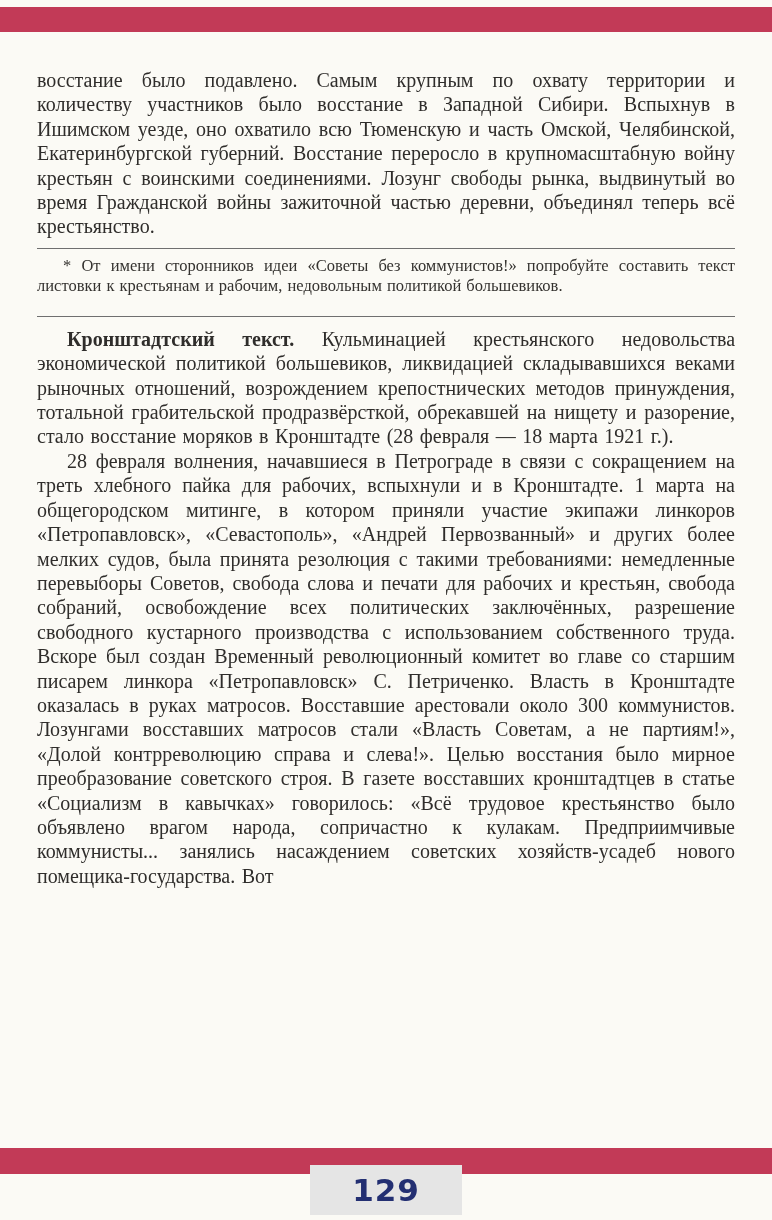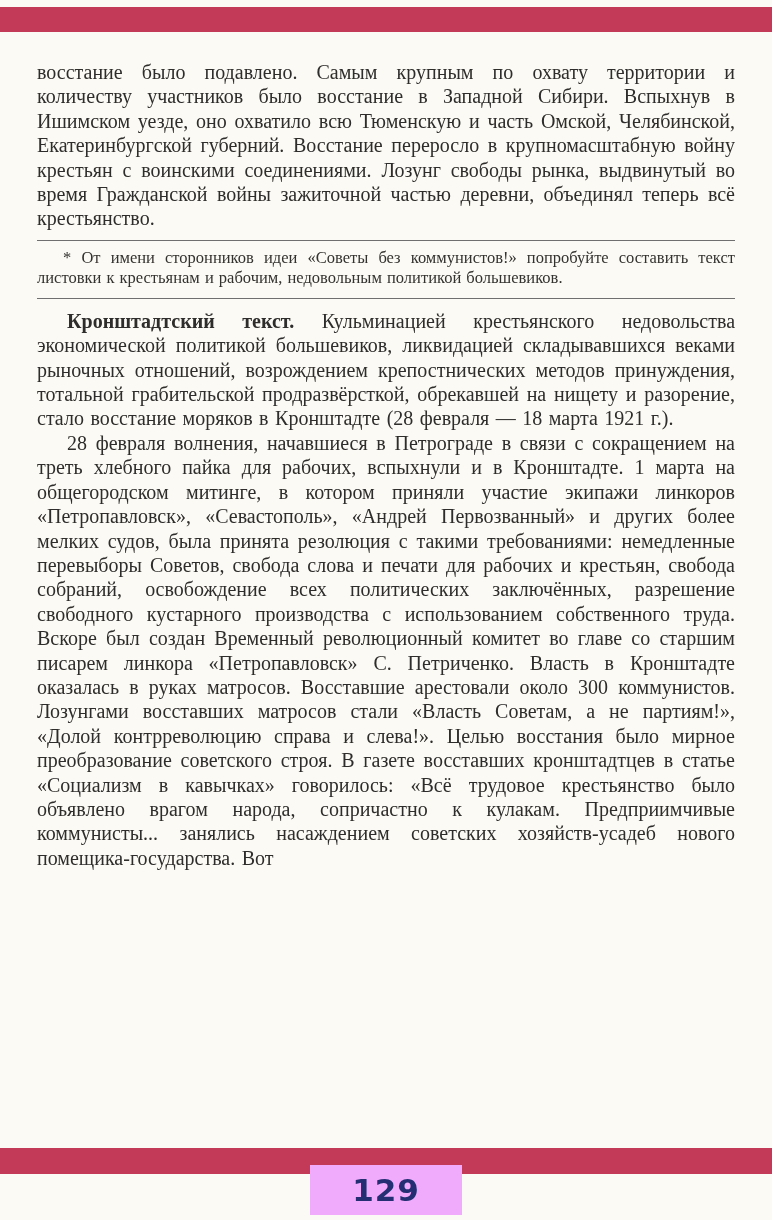--- a/index.html
+++ b/index.html
@@ -14,52 +14,52 @@
 
   .bar {
     position: absolute; left: 0; right: 0;
     background: #c23a57;
   }
   .bar.top { top: 7px; height: 25px; }
   .bar.bottom { bottom: 46px; height: 26px; }
 
   .content {
     position: absolute;
-    top: 60px; left: 37px; right: 37px;
+    top: 68px; left: 37px; right: 37px;
     color: #2f2d2b;
     font-size: 20px;
     line-height: 24.4px;
     text-align: justify;
     word-spacing: 1.5px;
   }
   p { margin: 0; }
   p.indent { text-indent: 30px; }
 
   .note {
     border-top: 1.5px solid #6f6f6f;
     border-bottom: 1.5px solid #6f6f6f;
     margin: 9px 0 10px 0;
-    padding: 7px 0 9px 0;
+    padding: 7px 0 19px 0;
   }
   .note p {
     font-size: 16.5px;
     line-height: 20.5px;
     text-indent: 26px;
     color: #34322f;
     word-spacing: 1px;
   }
 
   .section-lead { font-weight: bold; }
 
   .page-number-box {
     position: absolute;
     left: 50%; bottom: 5px;
     transform: translateX(-50%);
     width: 152px; height: 50px;
-    background: #f0abfc;
+    background: #e5e5e5;
     display: flex; align-items: center; justify-content: center;
   }
   .page-number-box span {
     font-family: "DejaVu Sans", sans-serif;
     font-weight: bold;
     font-size: 31px;
     color: #232f72;
     letter-spacing: 1px;
   }
 </style>

